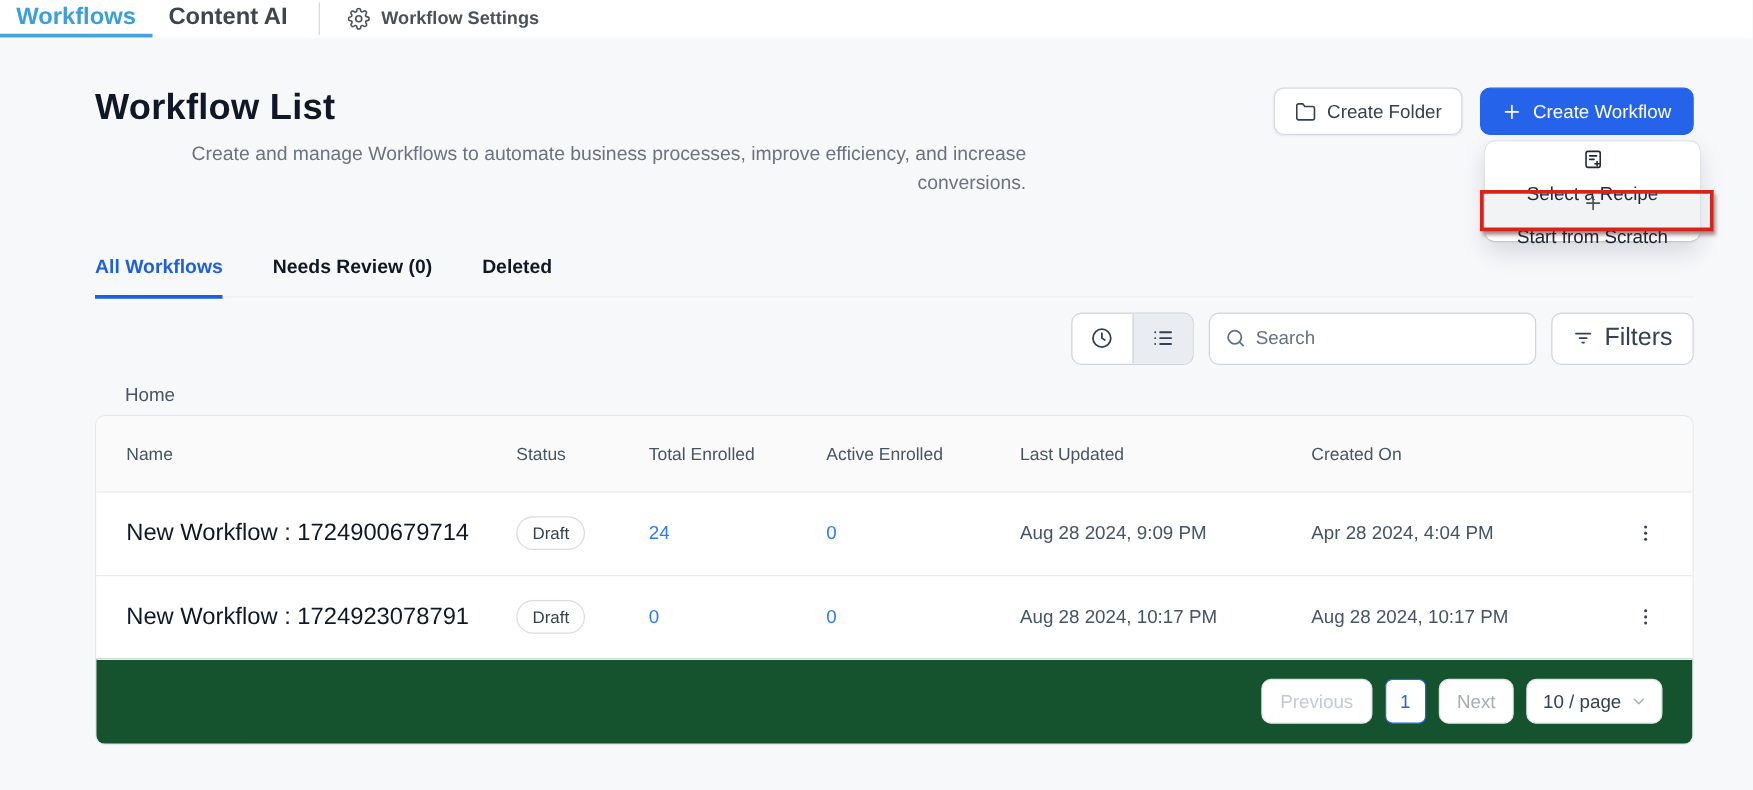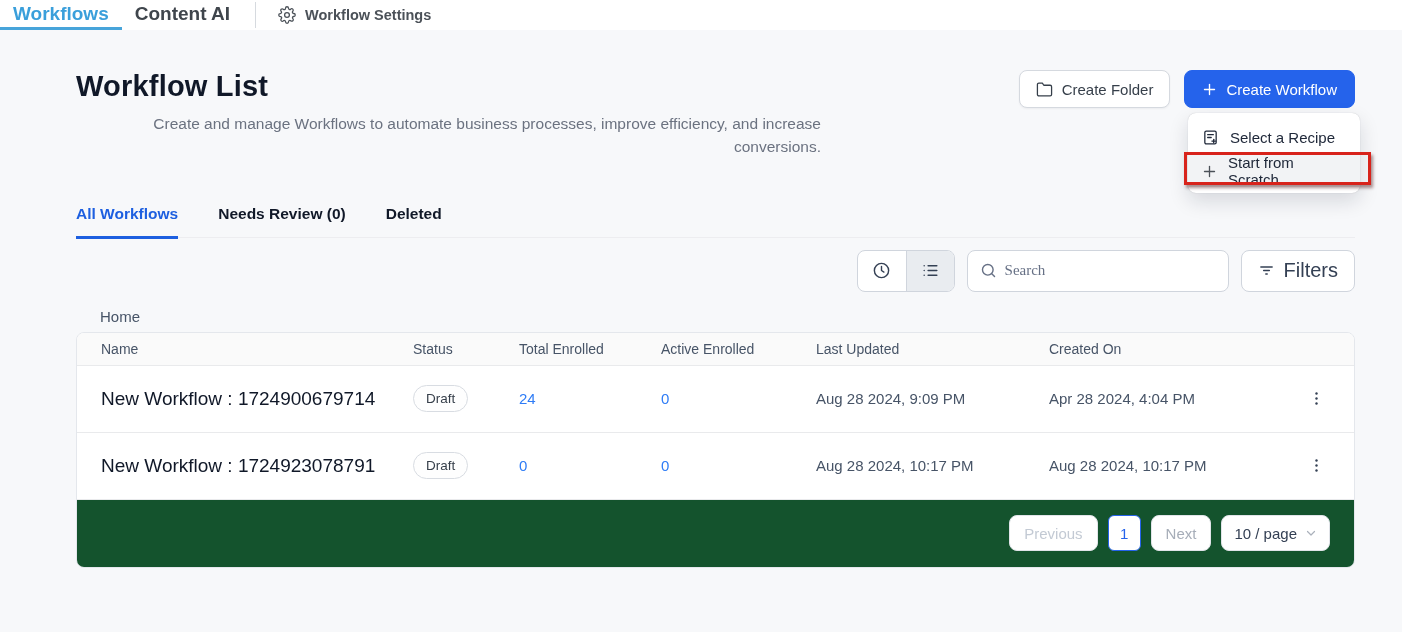--- a/index.html
+++ b/index.html
@@ -54,21 +54,21 @@
 
   
   .create-menu{
     position:absolute; left:1188px; top:113px; width:172px; background:#fff;
     border-radius:8px; padding:6px 0 6px;
     box-shadow:0 8px 20px rgba(16,24,40,.14), 0 0 1px rgba(16,24,40,.25);
     z-index:5;
   }
   .create-menu-item{
     display:flex; align-items:center; gap:11px; height:36px; padding:0 14px;
-    font-size:15px; color:#20293a; cursor:pointer;
+    font-size:15px; color:#20293a; cursor:pointer;flex-direction:column;
   }
   .create-menu-item.hovered{ background:#f2f3f5; height:32px; }
   .annotation-box{
     position:absolute; left:1184px; top:152px; width:187px; height:33px;
     border:3px solid #d8231b; pointer-events:none; z-index:6;
     box-shadow:2px 3px 3px rgba(70,15,15,.45);
   }
 
   
   .view-tabs{
@@ -86,41 +86,41 @@
   .segmented{
     display:flex; border:1px solid #d0d5dd; border-radius:8px; overflow:hidden; background:#fff;
   }
   .segment{ width:48px; height:40px; display:flex; align-items:center; justify-content:center; color:#344054; cursor:pointer; }
   .segment.inactive{ background:#e9ecf0; border-left:1px solid #d0d5dd; }
   .search-box{
     width:262px; height:42px; border:1px solid #d0d5dd; border-radius:8px; background:#fff;
     display:flex; align-items:center; gap:8px; padding:0 12px; color:#667085;
   }
   .search-box input{
-    border:none; outline:none; flex:1; font-size:15px; font-family:Liberation Serif, serif; color:#1d4ed8; background:transparent;
+    border:none; outline:none; flex:1; font-size:15px; font-family:Liberation Sans, sans-serif; color:#1d4ed8; background:transparent;
   }
   .search-box input::placeholder{ color:#667085; }
   .filters-btn{
     height:42px; padding:0 16px; border:1px solid #d0d5dd; border-radius:8px; background:#fff;
     display:inline-flex; align-items:center; gap:9px; font-size:20px; color:#344054; cursor:pointer; font-family:inherit;
   }
 
   
   .breadcrumb{ margin:16px 0 7px; padding-left:24px; font-size:15px; color:#475467; }
 
   
   .card{
     background:#fff; border:1px solid #e4e7ec; border-radius:8px; overflow:hidden;
   }
   .tgrid{
     display:grid;
     grid-template-columns:312px 106px 142px 155px 233px 1fr 75px;
     align-items:center; padding-left:24px;
   }
-  .thead{ background:#fafafa; height:32px; }
+  .thead{ background:#fafafa; height:60px; }
   .th{ font-size:14px; color:#475467; font-weight:500; }
   .trow{ height:67px; border-top:1px solid #e9eaec; background:#fff; }
   .td-name{ font-size:19px; color:#101828; }
   .badge{
     display:inline-flex; align-items:center; height:27px; padding:0 12px;
     border:1px solid #d8dce2; border-radius:999px; background:#fefefe;
     font-size:13.5px; color:#363f4a; width:max-content;
   }
   .td-link{ font-size:15px; color:#2e7cf6; cursor:pointer; width:max-content; }
   .td-date{ font-size:15px; color:#475467; }

